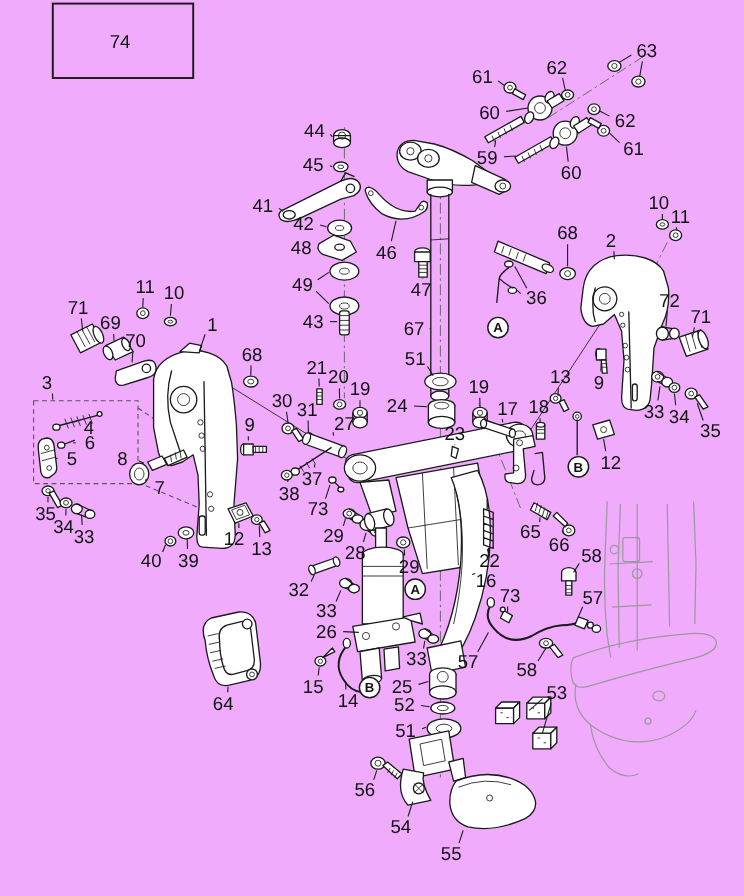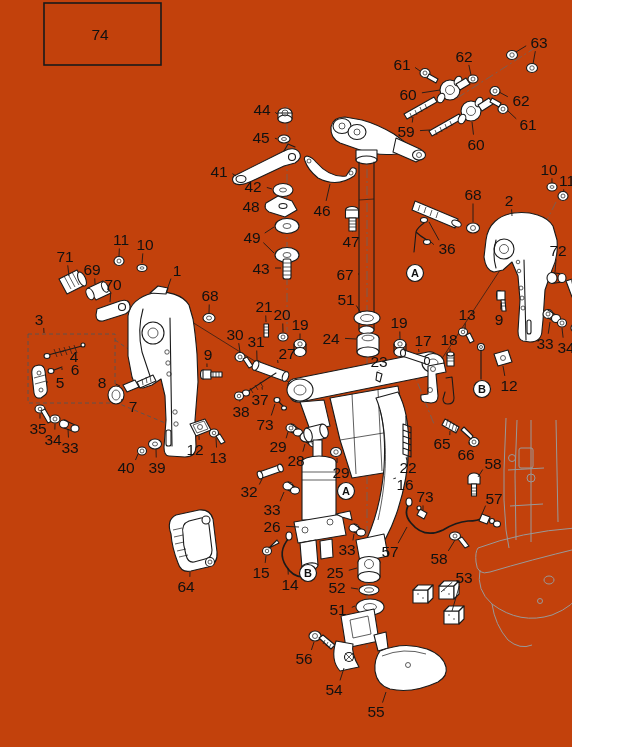--- a/index.html
+++ b/index.html
@@ -1,16 +1,16 @@
 <!DOCTYPE html>
 <html><head>
 <meta charset="utf-8">
 <style>
   html,body{margin:0;padding:0;background:#fff;}
-  .stage{position:relative;width:572px;height:747px;background:#c2410c;overflow:hidden;
+  .stage{position:relative;width:620px;height:747px;background:#f0abfc;overflow:hidden;
          font-family:"Liberation Sans",sans-serif;}
   svg{position:absolute;left:0;top:0;}
   .p   {stroke:#1a1a1a;stroke-width:1.1;fill:#ffffff;stroke-linejoin:round;stroke-linecap:round;}
   .ln  {stroke:#1a1a1a;stroke-width:1.1;fill:none;stroke-linejoin:round;stroke-linecap:round;}
   .thin{stroke:#1a1a1a;stroke-width:0.7;fill:none;}
   .ghost{stroke:#999999;stroke-width:1;fill:none;stroke-linejoin:round;}
   .dash {stroke:#666666;stroke-width:0.8;fill:none;stroke-dasharray:9 3 2 3;}
   .dashed{stroke:#555555;stroke-width:0.9;fill:none;stroke-dasharray:4 3;}
   .leader{stroke:#1a1a1a;stroke-width:0.9;}
   .callout{font-family:"Liberation Sans",sans-serif;font-size:15.5px;fill:#111111;text-anchor:middle;}

